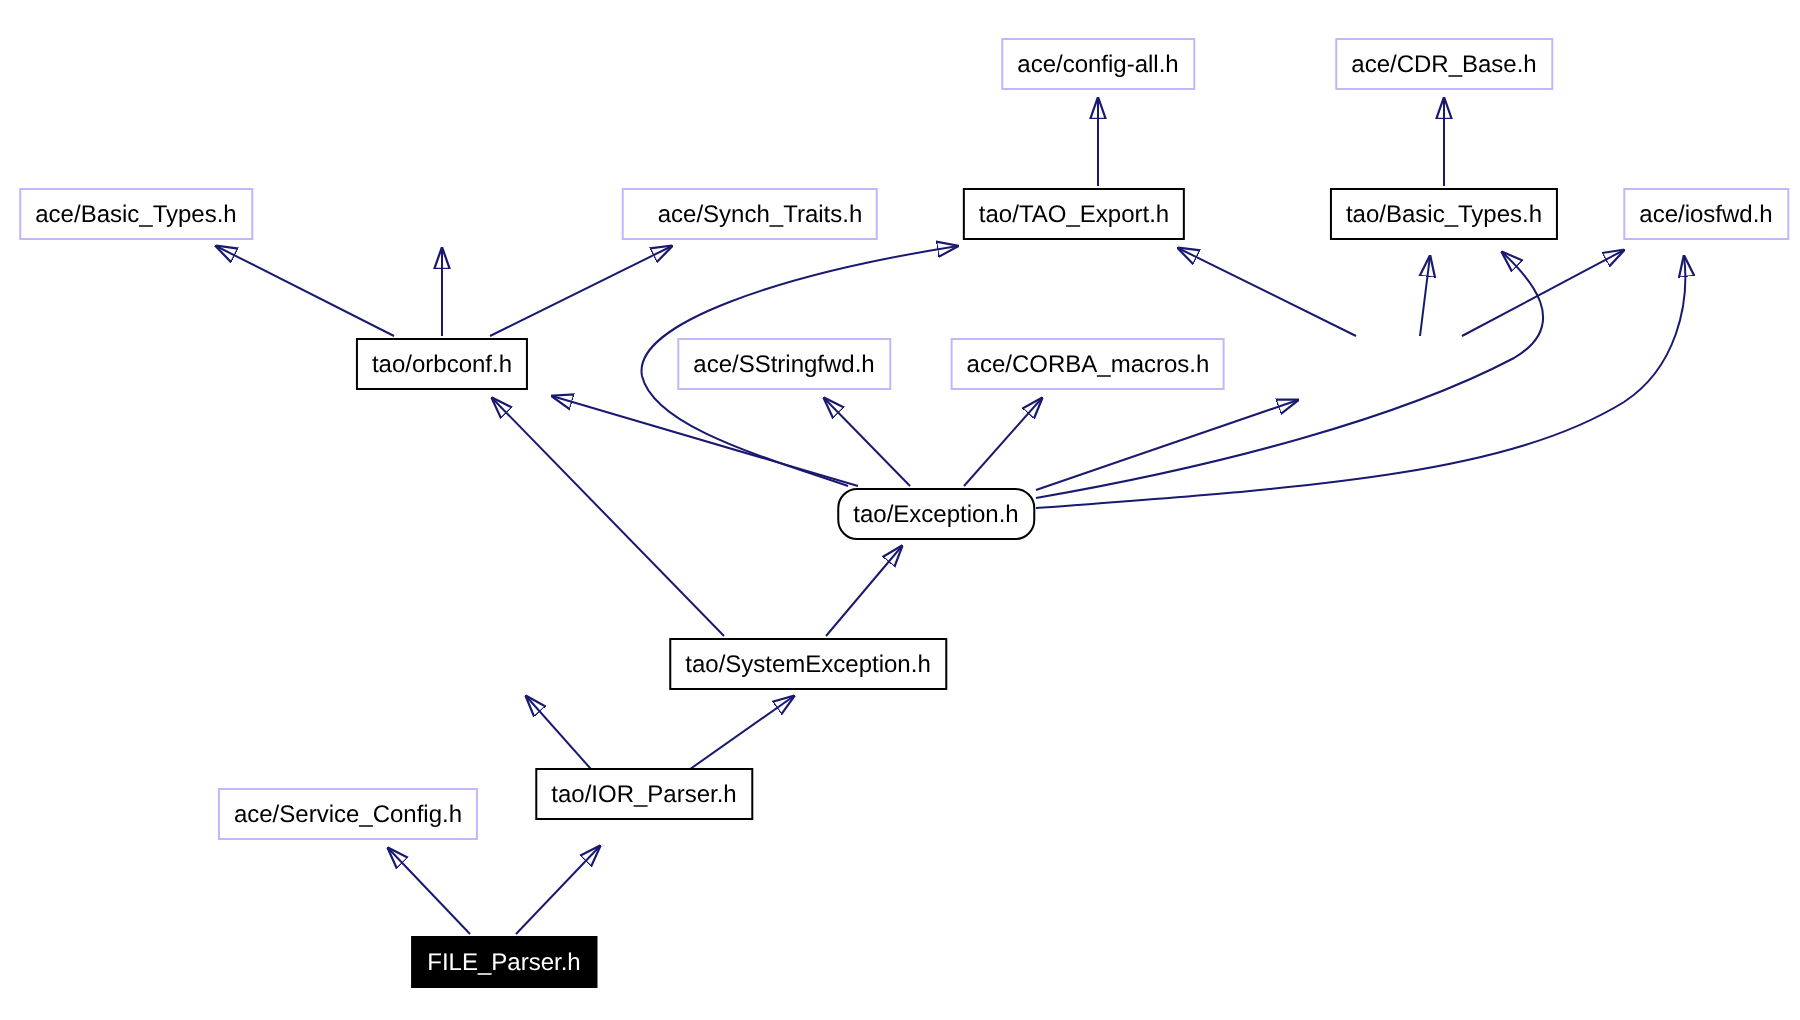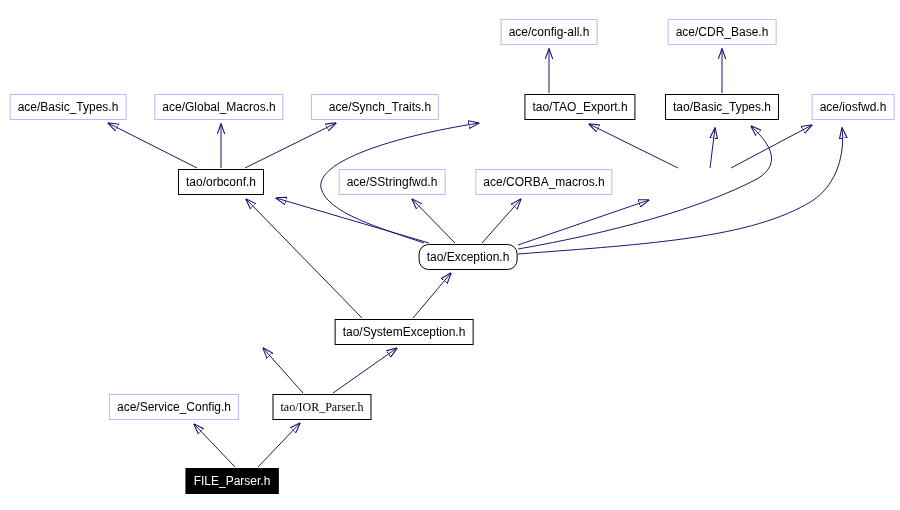--- a/index.html
+++ b/index.html
@@ -49,32 +49,31 @@
     <path d="M221,168 L221,124" marker-end="url(#arrow)"></path>
     <path d="M245,168 L336,123" marker-end="url(#arrow)"></path>
     <path d="M549,93 L549,49" marker-end="url(#arrow)"></path>
     <path d="M722,93 L722,49" marker-end="url(#arrow)"></path>
   </svg>
 
   <div class="node ext" style="left:549px;top:19px;">ace/config-all.h</div>
   <div class="node ext" style="left:722px;top:19px;">ace/CDR_Base.h</div>
 
   <div class="node ext" style="left:68px;top:94px;">ace/Basic_Types.h</div>
-  <div class="node ext" style="left:219px;top:94px;">ace/Global_Macros.h</div>
   <div class="node ext" style="left:375px;top:94px;padding-left:17px;">ace/Synch_Traits.h</div>
-  <div class="node doc" style="left:580px;top:94px;">tao/TAO_Export.h</div>
+  <div class="node doc" style="left:537px;top:94px;">tao/TAO_Export.h</div>
   <div class="node doc" style="left:722px;top:94px;">tao/Basic_Types.h</div>
   <div class="node ext" style="left:853px;top:94px;">ace/iosfwd.h</div>
 
   <div class="node ext" style="left:392px;top:169px;">ace/SStringfwd.h</div>
   <div class="node doc" style="left:221px;top:169px;">tao/orbconf.h</div>
   <div class="node ext" style="left:544px;top:169px;">ace/CORBA_macros.h</div>
 
   <div class="node doc" style="left:468px;top:244px;border-radius:10px;">tao/Exception.h</div>
 
   <div class="node ext" style="left:174px;top:394px;">ace/Service_Config.h</div>
 
   <div class="node doc" style="left:404px;top:319px;">tao/SystemException.h</div>
-  <div class="node doc" style="left:322px;top:394px;font-family:Liberation Serif, serif;">tao/IOR_Parser.h</div>
+  <div class="node doc" style="left:322px;top:384px;">tao/IOR_Parser.h</div>
 
-  <div class="node root" style="left:232px;top:468px;">FILE_Parser.h</div>
+  <div class="node root" style="left:252px;top:468px;">FILE_Parser.h</div>
 
 </div>
 
 </body></html>

